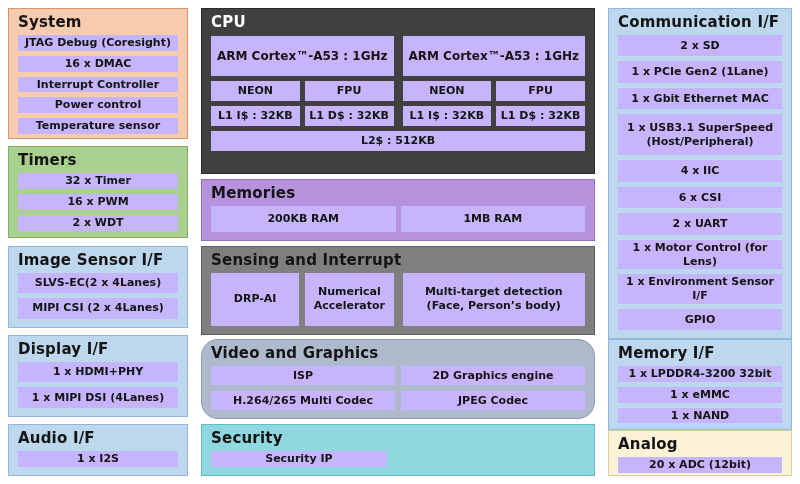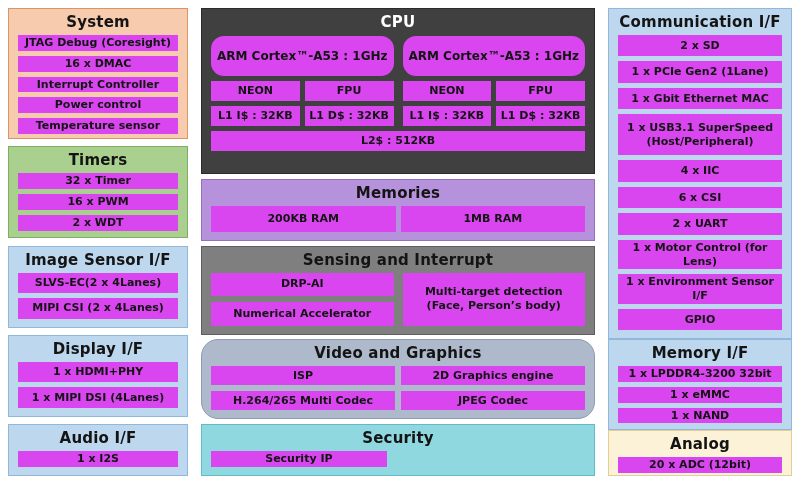--- a/index.html
+++ b/index.html
@@ -12,26 +12,26 @@
   .col { display:flex; flex-direction:column; justify-content:space-between; }
   .col-left  { width:180px; }
   .col-mid   { flex:1; }
   .col-right { width:184px; }
 
   .block {
     box-sizing:border-box; display:flex; flex-direction:column;
     padding:0 9px 8px; border:1px solid; overflow:hidden;
   }
   .block .title {
-    font-size:15px; font-weight:bold; text-align:center;
+    font-size:15px; font-weight:bold; text-align:left;
     padding:4px 0 4px; flex:none; letter-spacing:.2px;
   }
   .items { flex:1; display:flex; flex-direction:column; gap:5px; }
   .item {
-    flex:1; background:#d946ef; display:flex; align-items:center; justify-content:center;
+    flex:1; background:#c4b5fd; display:flex; align-items:center; justify-content:center;
     text-align:center; font-size:11px; font-weight:bold; white-space:pre-line;
     line-height:1.25; padding:1px 2px; box-sizing:border-box; color:#141414;
   }
 
   
   .c-salmon   { background:#F7CBAE; border-color:#DB9467; }
   .c-green    { background:#A9D08E; border-color:#7FAF62; }
   .c-blue     { background:#BDD7EE; border-color:#8FB8DC; }
   .c-purple   { background:#B592DB; border-color:#9471BD; }
   .c-dark     { background:#404040; border-color:#2B2B2B; }
@@ -44,29 +44,29 @@
   
   #b-system {height:131px} #b-timers {height:92px} #b-image {height:82px}
   #b-display {height:82px} #b-audio {height:52px}
   #b-cpu {height:166px} #b-memories {height:62px} #b-sensing {height:89px}
   #b-video {height:80px} #b-security {height:52px}
   #b-comm {height:384px} #b-memif {height:104px} #b-analog {height:52px}
 
   
   .cpu-cores { display:flex; gap:9px; margin-top:1px; }
   .core { flex:1; display:grid; grid-template-columns:1fr 1fr; grid-template-rows:40px 20px 20px; gap:5px; }
-  .core-name { grid-column:1 / 3; font-size:12px;border-radius:13px; }
+  .core-name { grid-column:1 / 3; font-size:12px; }
   .cpu-l2 { height:20px; margin-top:5px; flex:none; }
 
   
   .items-row { flex-direction:row; }
 
   
   .sense-body { flex:1; display:flex; gap:9px; }
-  .sense-left { flex:1; display:flex; flex-direction:column; gap:6px; }
+  .sense-left { flex:1; display:flex; gap:6px; }
   .sense-right { flex:1; display:flex; }
   .sense-right .item { flex:1; }
 
   
   .grid-2x2 { flex:1; display:grid; grid-template-columns:1fr 1fr; grid-auto-rows:1fr; gap:6px; }
 
   
   .security-items { flex-direction:row; }
   .security-items .item { flex:none; width:47%; }
 

